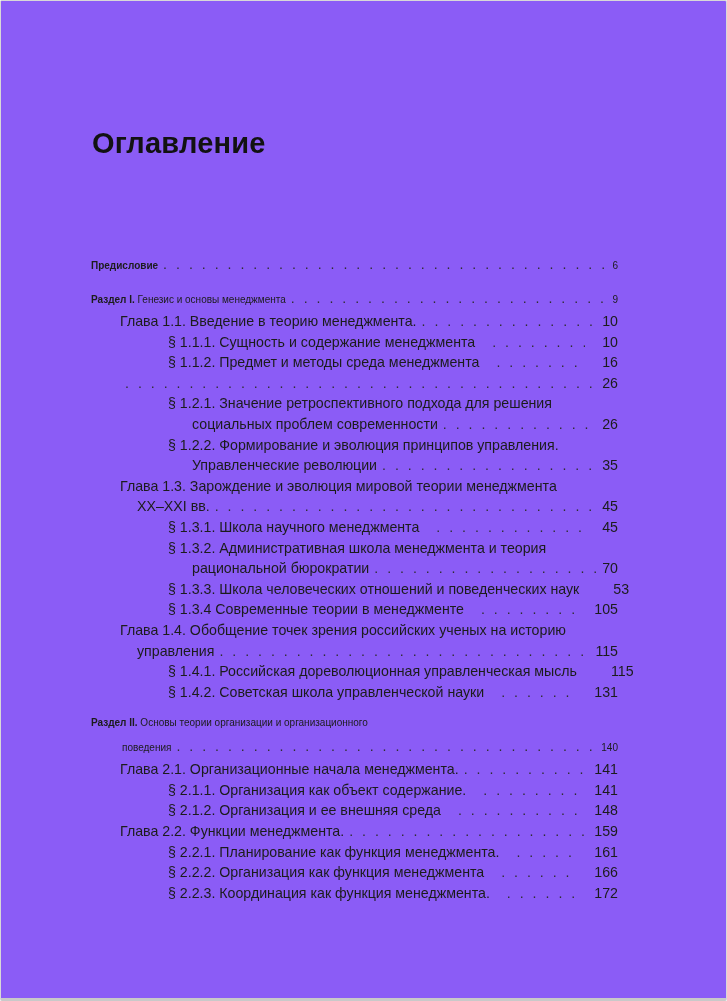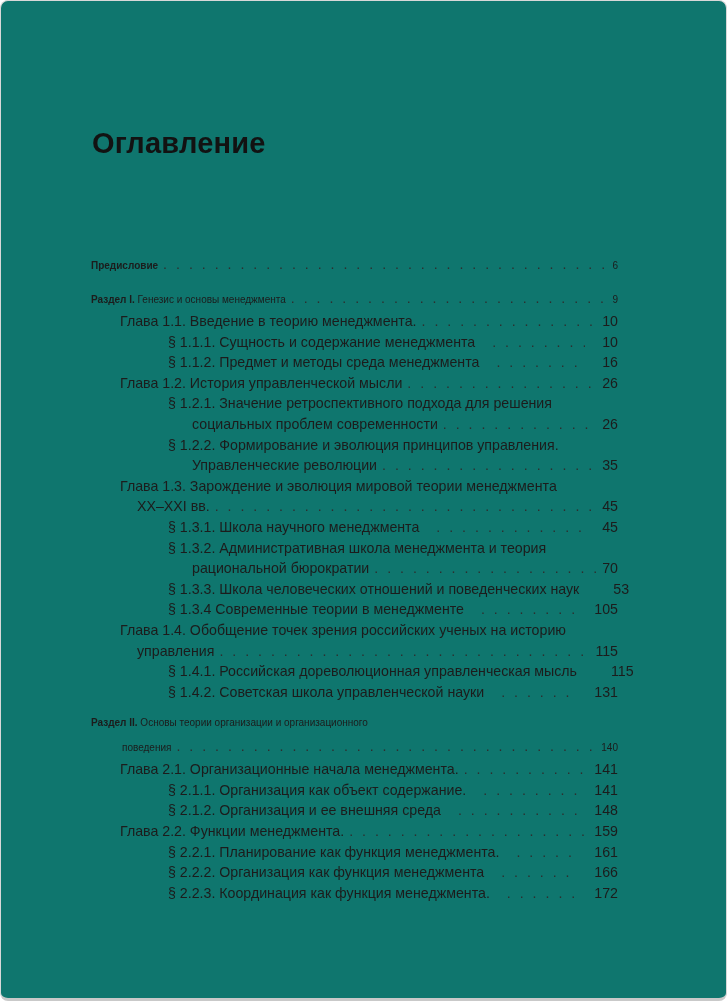--- a/index.html
+++ b/index.html
@@ -4,24 +4,24 @@
 <style>
   * { margin: 0; padding: 0; box-sizing: border-box; }
   html, body { width: 727px; height: 1001px; background: #ffffff; }
   body { font-family: "Liberation Sans", "DejaVu Sans", sans-serif; color: #1c1c1c; }
 
   .page {
     position: absolute;
     inset: 0;
     width: 727px;
     height: 1001px;
-    background: #0f766e;
+    background: #8b5cf6;
     border: 1px solid #d8d8d8;
     border-bottom: 3px solid #c9c9c9;
-    border-radius: 8px;
+    border-radius: 2px;
     overflow: hidden;
     padding-left: 44px;
   }
 
   .doc-title {
     position: absolute;
     left: 91px;
     top: 126px;
     font-size: 29px;
     font-weight: 700;
@@ -105,21 +105,20 @@
       </div>
       <div class="toc-entry entry">
         <div class="toc-line ind-para">
           <span class="label"><span>§ 1.1.2. Предмет и методы среда менеджмента</span></span>
           <span class="dots"></span>
           <span class="pagenum">16</span>
         </div>
       </div>
       <div class="toc-entry entry">
         <div class="toc-line ind-chapter">
-          <span class="label"><span>Глава 1.2. История управленческой мысли</span></span>
           <span class="dots"></span>
           <span class="pagenum">26</span>
         </div>
       </div>
       <div class="toc-entry entry">
         <div class="toc-line ind-para">
           <span class="label"><span>§ 1.2.1. Значение ретроспективного подхода для решения</span></span>
         </div>
         <div class="toc-line ind-para-cont">
           <span class="label"><span>социальных проблем современности</span></span>

